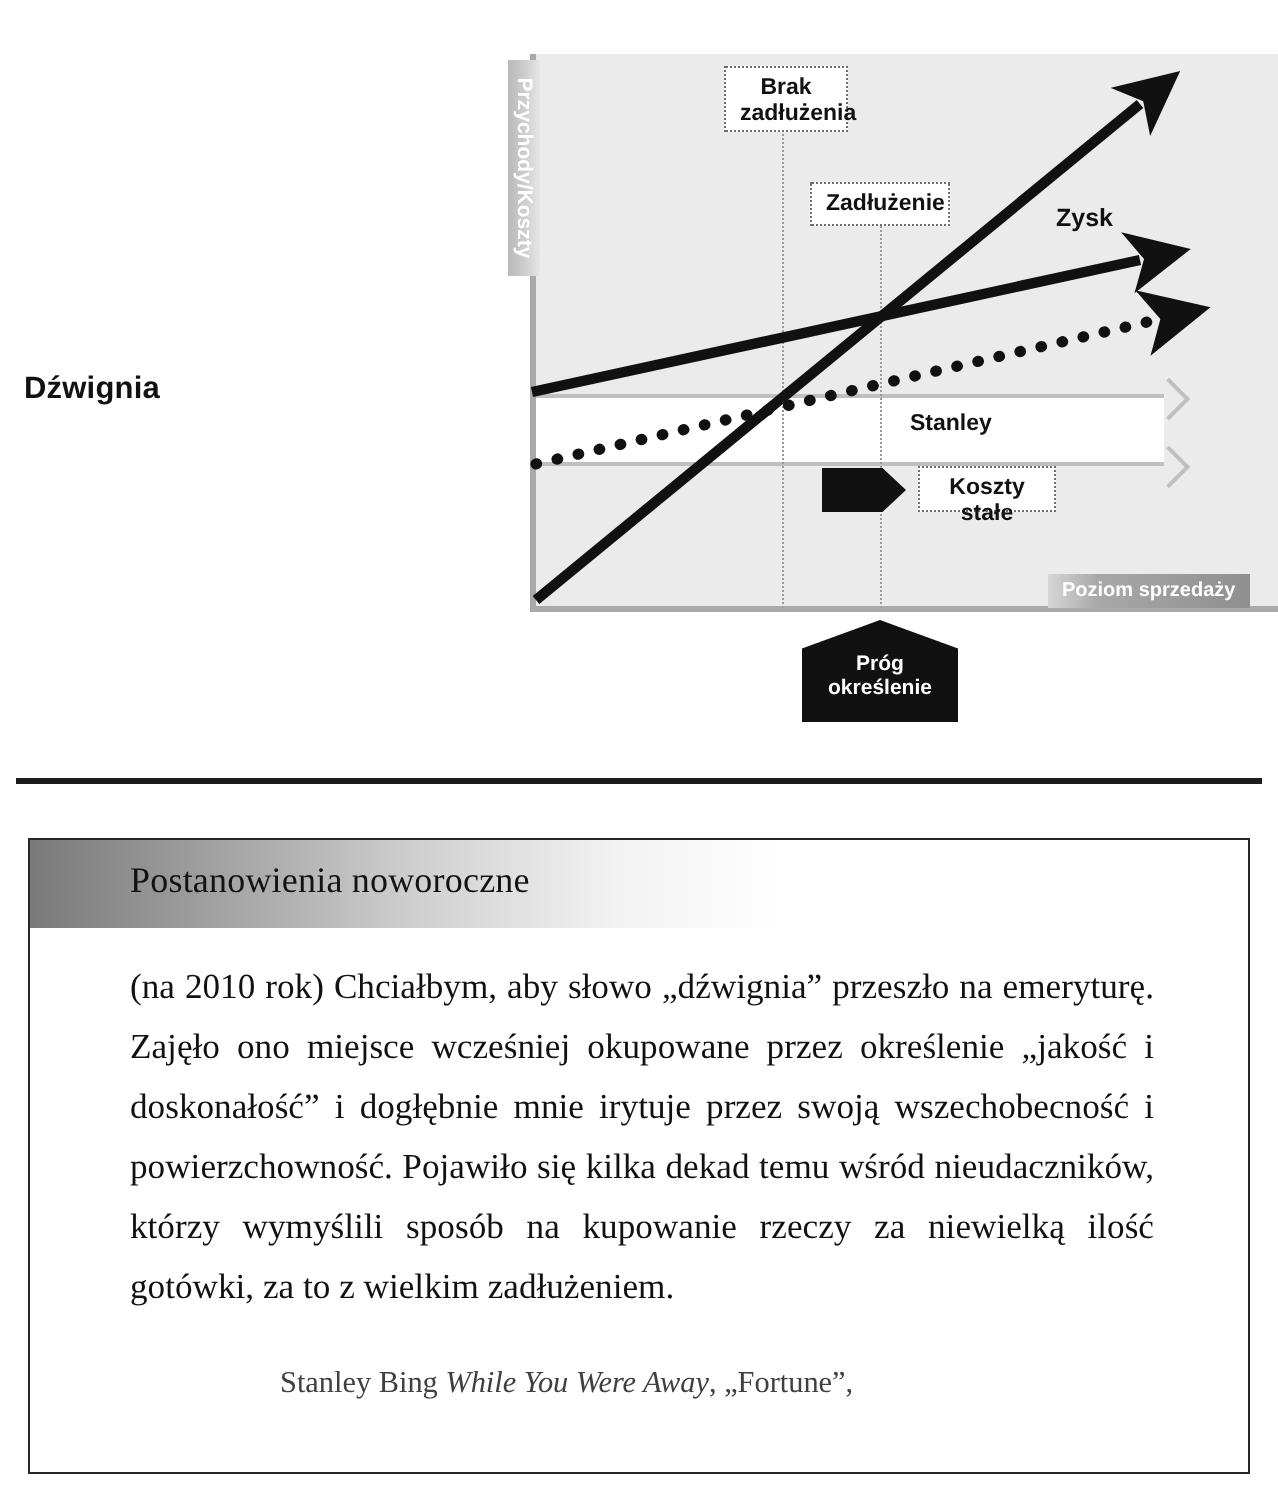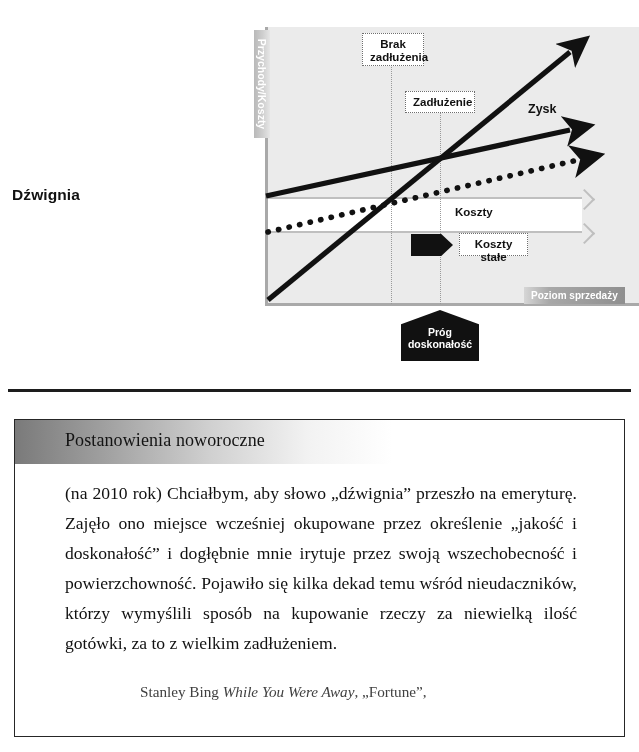--- a/index.html
+++ b/index.html
@@ -310,26 +310,26 @@
 
     <line x1="268" y1="232" x2="578" y2="160" stroke="#111" stroke-width="5.6" stroke-linecap="round" stroke-dasharray="0.3 10.5" marker-end="url(#ah)"></line>
   </svg>
 
   <div class="callout" id="callout-no-debt"><span>Brak</span><br><span>zadłużenia</span></div>
 
   <div class="callout" id="callout-debt">Zadłużenie</div>
 
   <div id="label-zysk">Zysk</div>
 
-  <div id="label-odsetki">Koszty</div>
+  <div id="label-odsetki">Stanley</div>
 
   <div id="fixed-cost-pointer"></div>
   <div class="callout" id="callout-fixed">Koszty stałe</div>
 
-  <div id="breakeven-marker"><span>Próg</span><br><span>doskonałość</span></div>
+  <div id="breakeven-marker"><span>Próg</span><br><span>określenie</span></div>
 
 </div>
 
 <div id="separator"></div>
 
 <div id="quote-box">
   <div id="quote-header-band"></div>
   <div id="quote-title">Postanowienia noworoczne</div>
   <div id="quote-body">(na 2010 rok) Chciałbym, aby słowo „dźwignia” przeszło na emeryturę. Zajęło ono miejsce wcześniej okupowane przez określenie „jakość i doskonałość” i dogłębnie mnie irytuje przez swoją wszechobecność i powierzchowność. Pojawiło się kilka dekad temu wśród nieudaczników, którzy wymyślili sposób na kupowanie rzeczy za niewielką ilość gotówki, za to z wielkim zadłużeniem.</div>
   <div id="quote-source">

